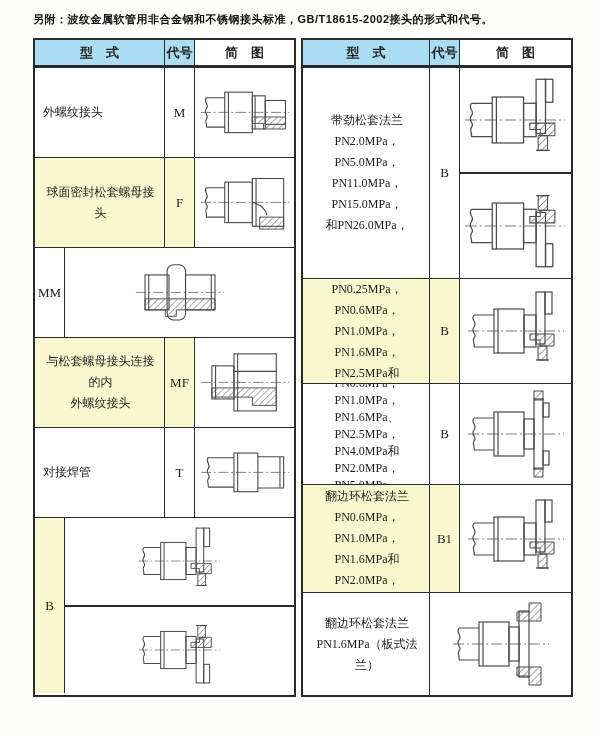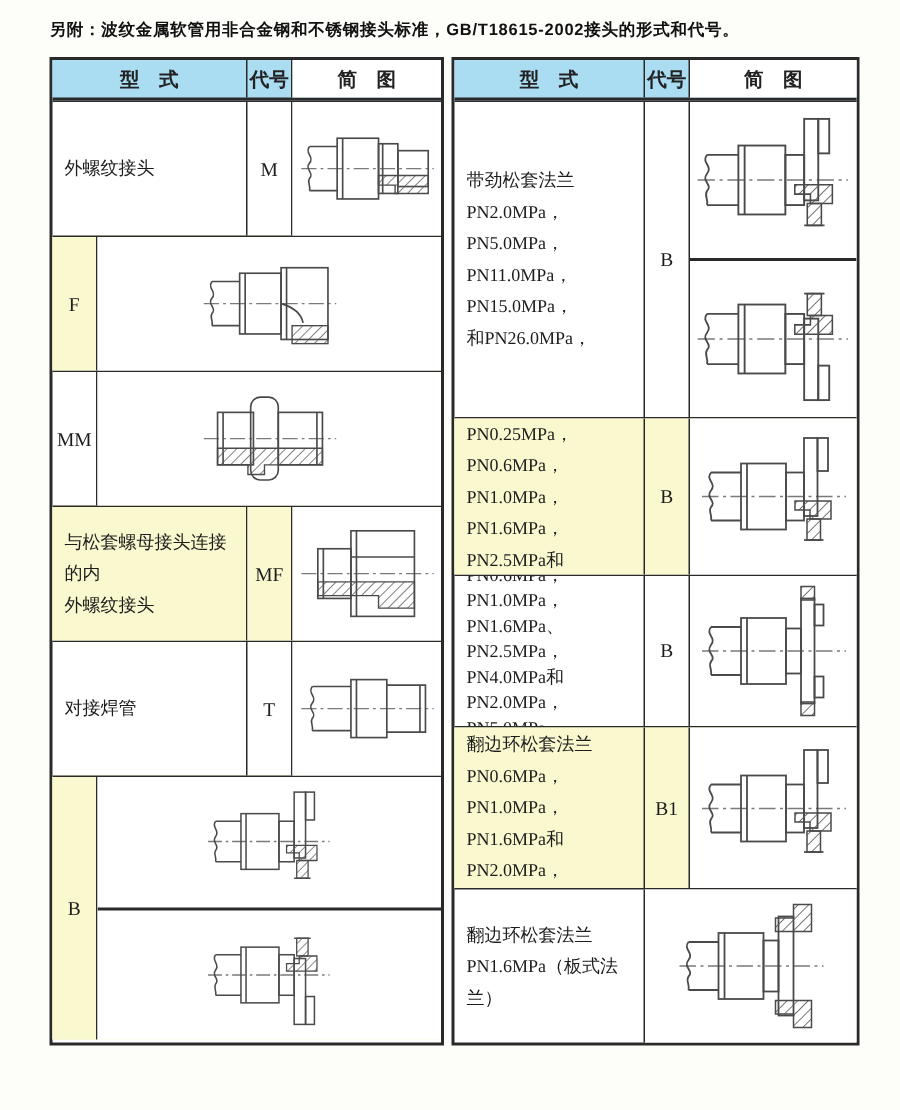--- a/index.html
+++ b/index.html
@@ -9,21 +9,21 @@
          font-family:"Liberation Sans", sans-serif;font-weight:bold;
          font-size:11px;letter-spacing:0.5px;color:#111;}
   .tables{position:absolute;left:33px;top:38px;display:flex;gap:5px;}
   .tbl{border:2px solid #2a2a2a;background:#ffffff;box-sizing:border-box;}
   .tbl-left{width:263px;}
   .tbl-right{width:272px;}
   .row{display:flex;border-top:1px solid #2a2a2a;box-sizing:border-box;}
   .hdr{border-top:none;border-bottom:2px solid #2a2a2a;background:#aadcf2;height:27px;}
   .hdr .cell{display:flex;align-items:center;justify-content:center;
              font-weight:bold;font-size:13px;color:#222;}
-  .cell{box-sizing:border-box;border-right:1px solid #2a2a2a;}
+  .cell{box-sizing:border-box;border-right:1px solid #2a2a2a;text-align:center;}
   .cell:last-child{border-right:none;}
   .c-type{display:flex;align-items:center;padding:4px 6px 4px 8px;
           font-size:12px;line-height:21px;white-space:pre-line;overflow:hidden;}
   .tbl-left .c-type{width:130px;}
   .tbl-right .c-type{width:127px;}
   .c-code{display:flex;align-items:center;justify-content:center;
           font-size:13px;}
   .tbl-left .c-code{width:30px;}
   .tbl-right .c-code{width:30px;}
   .c-diag{flex:1;display:flex;align-items:center;justify-content:center;overflow:hidden;font-family:Liberation Serif, serif;}
@@ -156,20 +156,21 @@
         <div class="cell c-type">外螺纹接头</div>
         <div class="cell c-code">M</div>
         <div class="cell c-diag">
           <svg class="d sv-l" viewBox="0 0 100 90">
               <use href="#d-m"></use>
             </svg>
         </div>
       </div>
 
       <div class="row alt" style="height:90px">
+        <div class="cell c-type">球面密封松套螺母接头</div>
         <div class="cell c-code">F</div>
         <div class="cell c-diag">
           <svg class="d sv-l" viewBox="0 0 100 90">
               <use href="#d-f"></use>
             </svg>
         </div>
       </div>
 
       <div class="row" style="height:90px">
         <div class="cell c-code">MM</div>

